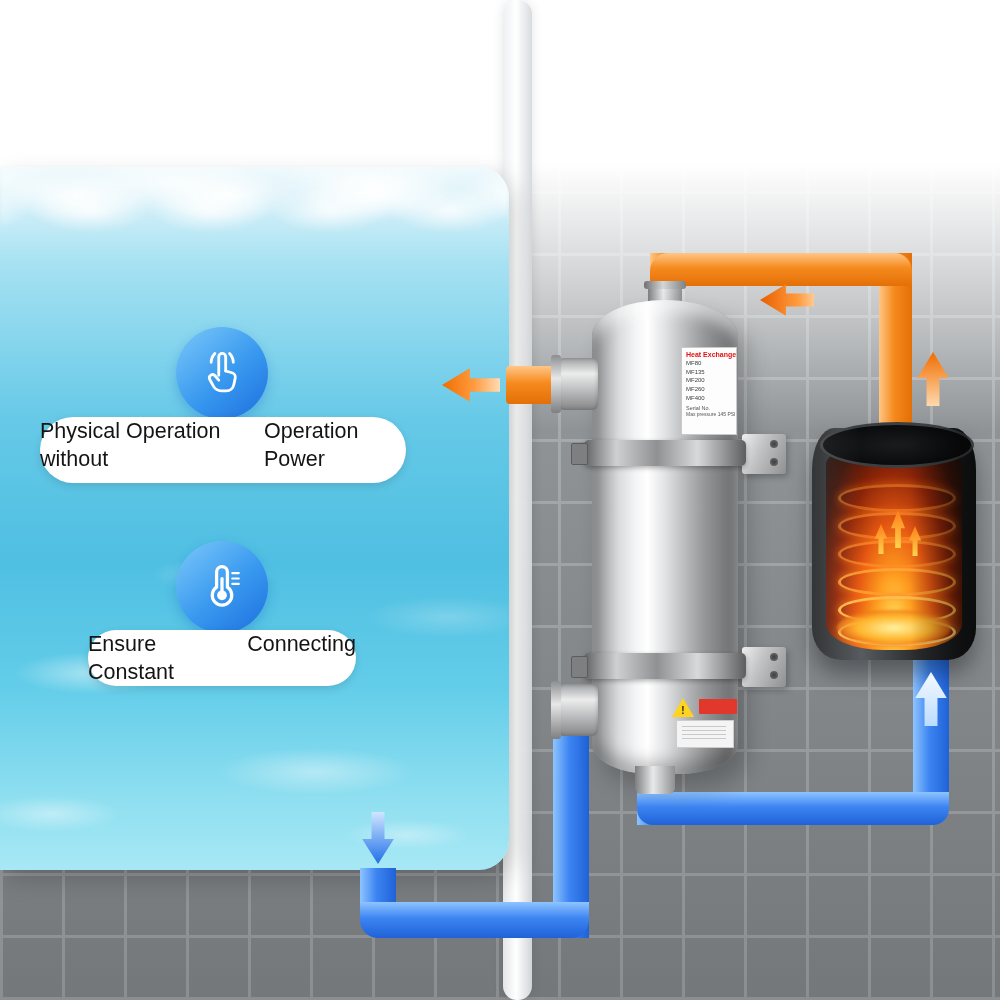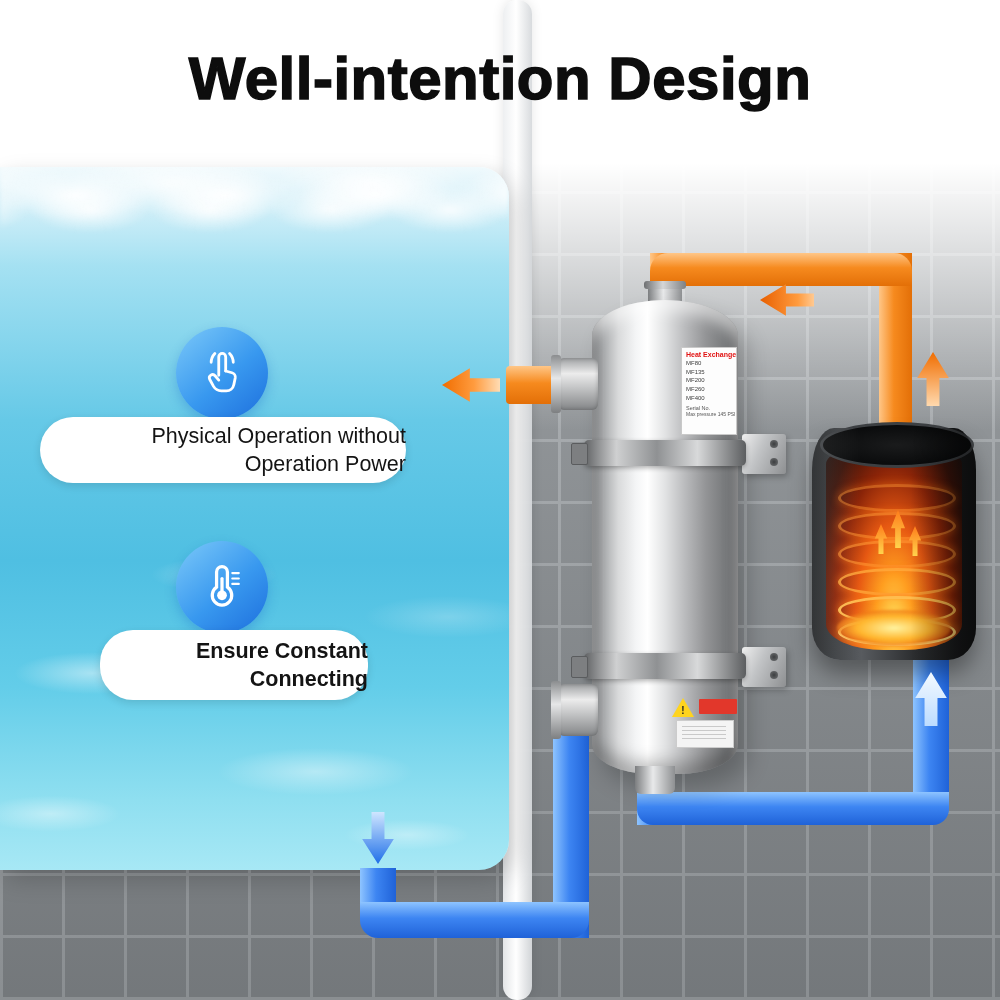--- a/index.html
+++ b/index.html
@@ -39,25 +39,25 @@
 
   
   .page-title{position:absolute;left:0;top:44px;width:100%;text-align:center;
     font-size:60px;font-weight:800;color:#0d0d0d;letter-spacing:.5px;-webkit-text-stroke:1.5px #0d0d0d;}
 
   
   .feature-badge{position:absolute;width:92px;height:92px;border-radius:50%;
     background:linear-gradient(140deg,#7cc9f9 0%,#3898ef 55%,#1d6fdd 100%);
     box-shadow:0 5px 12px rgba(20,100,200,.30);display:flex;align-items:center;justify-content:center;z-index:5;}
   .badge-1{left:176px;top:327px;} .badge-2{left:176px;top:541px;}
-  .feature-pill{position:absolute;background:#fff;border-radius:33px;display:flex;flex-direction:column;
-    justify-content:center;text-align:right;font-size:21.5px;line-height:1.32;color:#141414;
+  .feature-pill{position:absolute;background:#fff;border-radius:33px;display:flex;flex-direction:row;
+    justify-content:center;text-align:left;font-size:21.5px;line-height:1.32;color:#141414;
     box-shadow:0 3px 9px rgba(0,0,0,.12);z-index:5;}
   .pill-1{left:40px;top:417px;width:366px;height:66px;}
-  .pill-2{left:100px;top:630px;width:268px;height:70px;font-weight:bold;}
+  .pill-2{left:88px;top:630px;width:268px;height:56px;}
 
   
   .pipe{position:absolute;z-index:4;}
   .hot-h{background:linear-gradient(180deg,#ffc687 0%,#f68a1e 45%,#e36f07 100%);}
   .hot-v{background:linear-gradient(90deg,#ffc687 0%,#f68a1e 45%,#e36f07 100%);}
   .cold-h{background:linear-gradient(180deg,#8ec4ff 0%,#3d85f2 45%,#1f62d8 100%);}
   .cold-v{background:linear-gradient(90deg,#8ec4ff 0%,#3d85f2 45%,#1f62d8 100%);}
   .hot-top-h{left:650px;top:253px;width:262px;height:33px;border-radius:18px 18px 0 0;}
   .hot-right-v{left:879px;top:253px;width:33px;height:192px;}
   .hot-elbow-down{left:650px;top:253px;width:33px;height:35px;}
@@ -154,21 +154,20 @@
 <body>
 
 <div id="stage">
 
   <div class="tile-wall"></div>
   <div class="top-fade"></div>
   <div class="wall-strip"></div>
 
   <div class="pool"></div>
 
-  <div class="page-title">Well-intention Design</div>
 
   <div class="pipe cold-v cold-left-riser"></div>
   <div class="pipe cold-v cold-pool-stub"></div>
   <div class="pipe cold-h cold-bottom-left"></div>
   <div class="pipe cold-v cold-bottom-stub"></div>
   <div class="pipe cold-v cold-right-riser"></div>
   <div class="pipe cold-h cold-right-h"></div>
 
   <div class="pipe hot-v hot-right-v"></div>
   <div class="pipe hot-v hot-elbow-down"></div>

